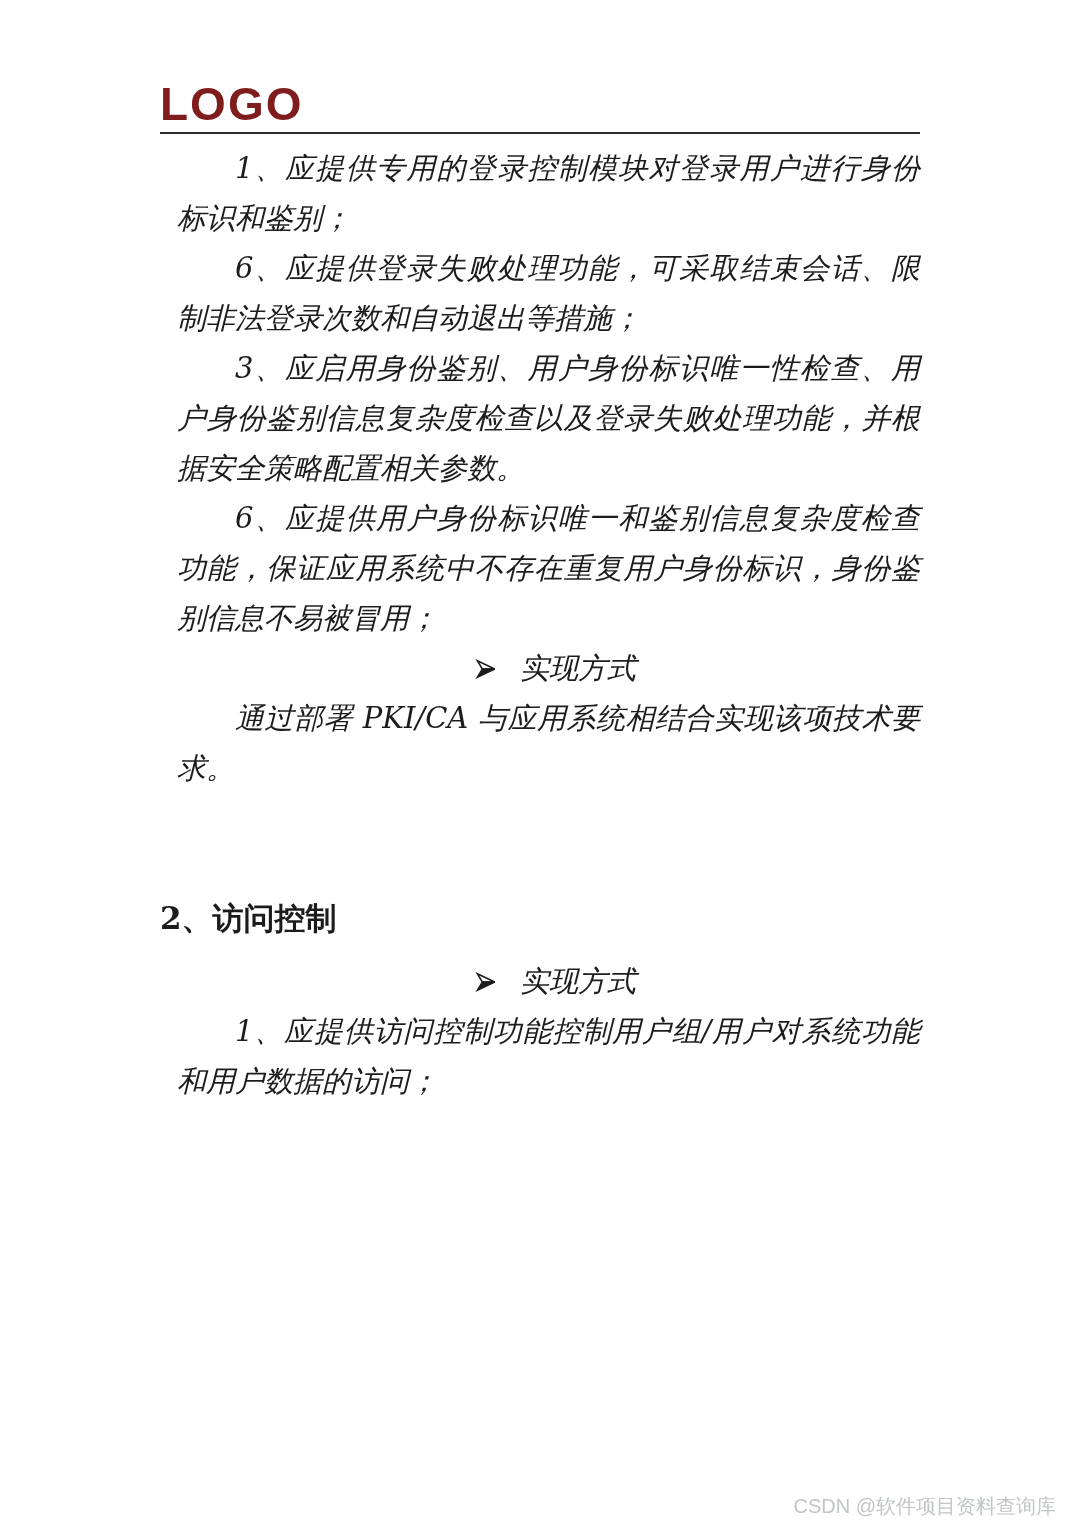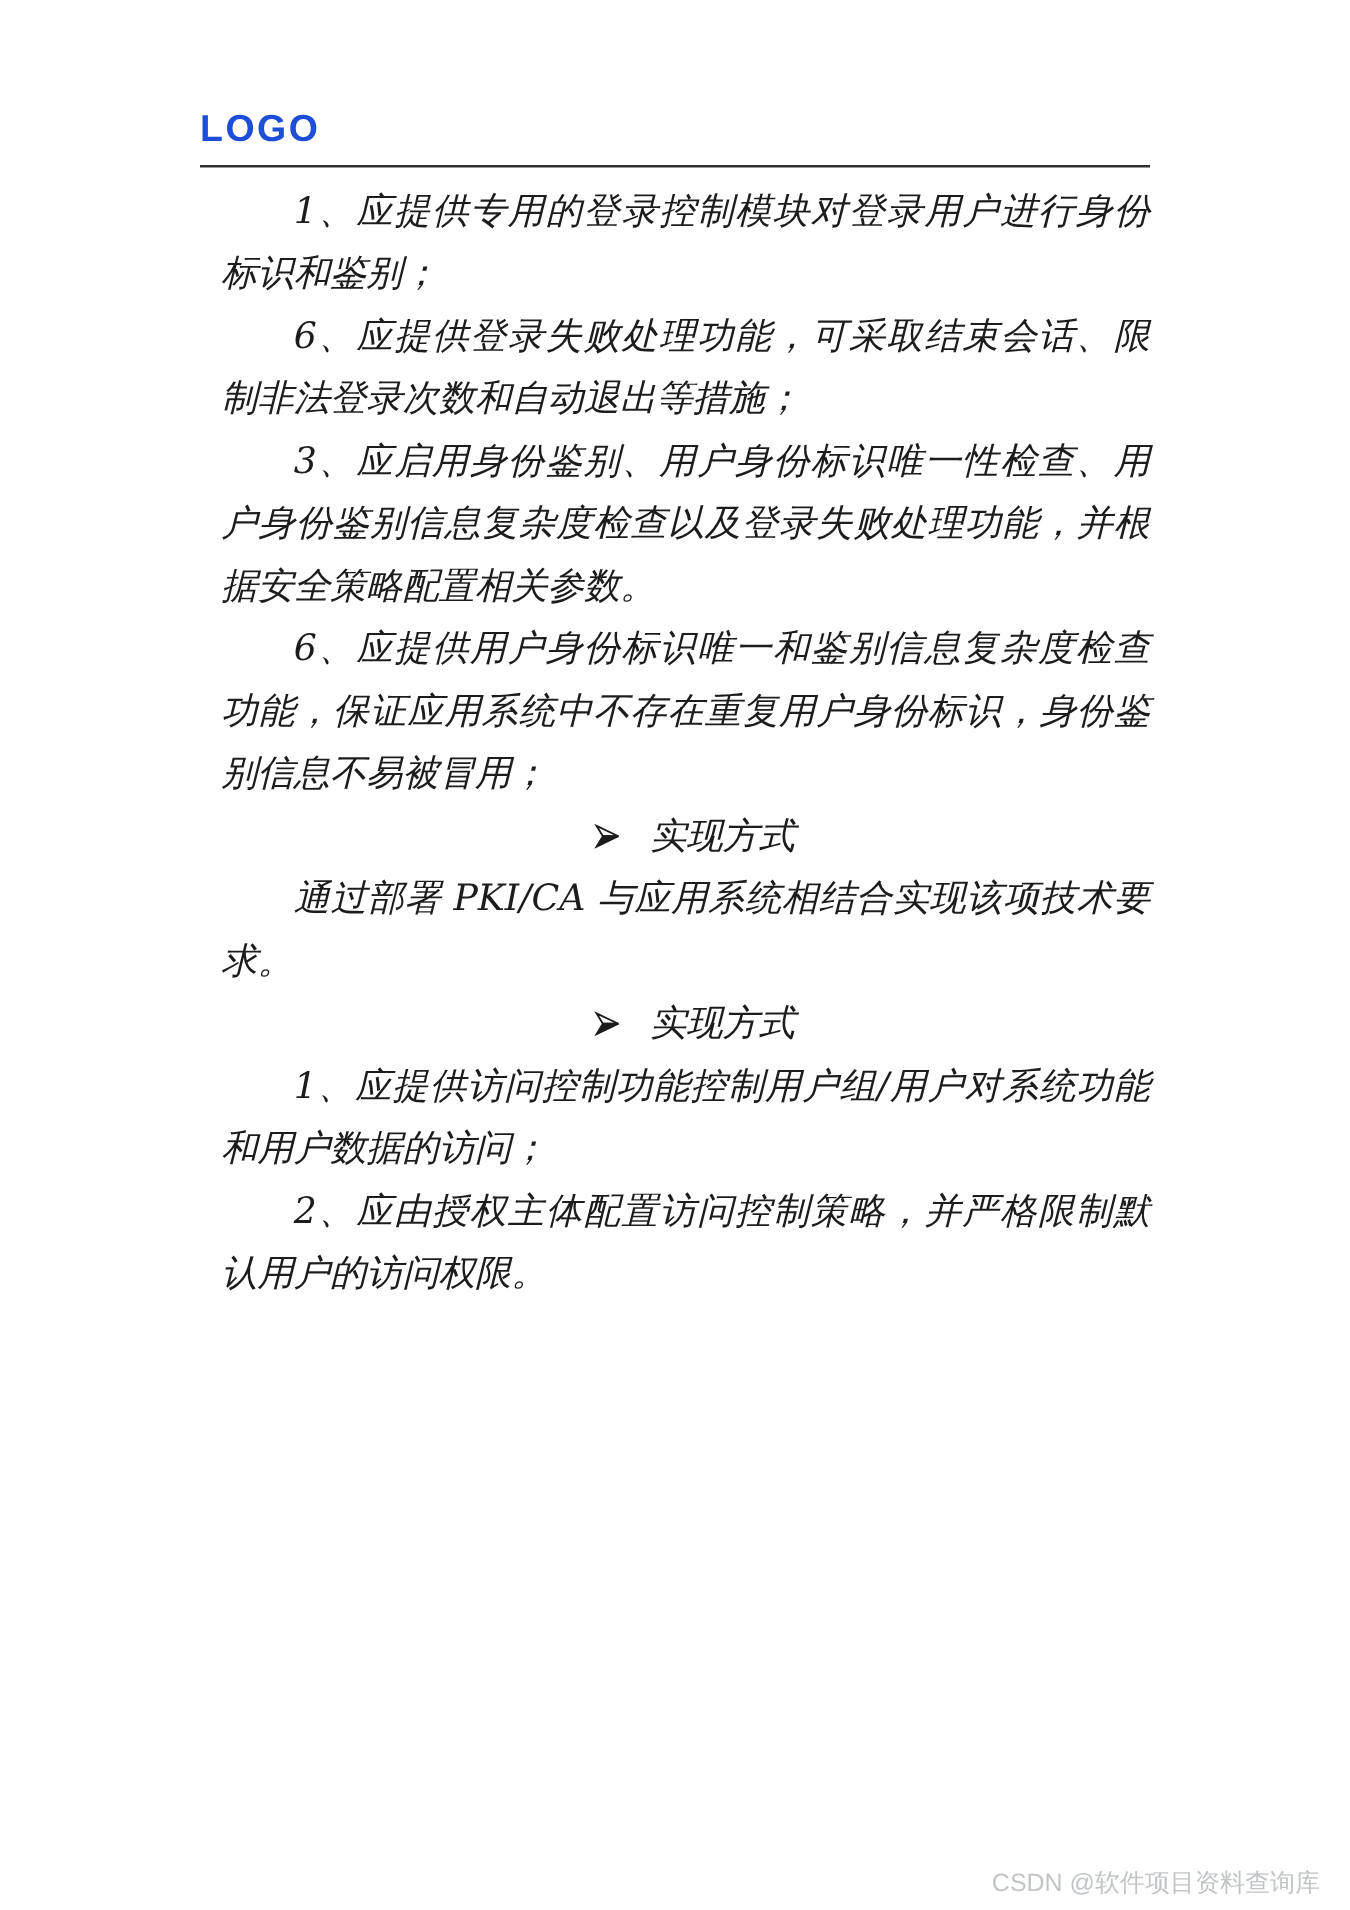--- a/index.html
+++ b/index.html
@@ -12,24 +12,24 @@
     font-family: "DejaVu Serif", "Liberation Serif", serif;
     color: #1c1c1c;
   }
   .page { position: absolute; inset: 0; }
 
   
   .page-header { padding: 86px 160px 0 160px; }
   .logo {
     font-family: "Liberation Sans", "DejaVu Sans", sans-serif;
     font-weight: 800;
-    font-size: 30px;
+    font-size: 46px;
     line-height: 36px;
     letter-spacing: 2px;
-    color: #1d4ed8;
+    color: #7f1d1d;
   }
   .header-rule {
     margin-top: 10px;
     border: none;
     border-top: 2px solid #2e2e2e;
     height: 0;
   }
 
   
   .doc-body {
@@ -101,30 +101,30 @@
       <span class="bullet-icon">
         <svg viewBox="0 0 24 24" xmlns="http://www.w3.org/2000/svg">
           <path d="M2.5 3 L21.5 12 L8 12 Z" fill="#ffffff" stroke="#1c1c1c" stroke-width="1.6" stroke-linejoin="miter"></path>
           <path d="M2.5 21 L21.5 12 L8 12 Z" fill="#1c1c1c" stroke="#1c1c1c" stroke-width="1.6" stroke-linejoin="miter"></path>
         </svg>
       </span><span>实现方式</span>
     </div>
 
     <p class="para">通过部署 PKI/CA 与应用系统相结合实现该项技术要求。</p>
 
+    <h2 class="section-heading">2、访问控制</h2>
 
     <div class="bullet-row">
       <span class="bullet-icon">
         <svg viewBox="0 0 24 24" xmlns="http://www.w3.org/2000/svg">
           <path d="M2.5 3 L21.5 12 L8 12 Z" fill="#ffffff" stroke="#1c1c1c" stroke-width="1.6" stroke-linejoin="miter"></path>
           <path d="M2.5 21 L21.5 12 L8 12 Z" fill="#1c1c1c" stroke="#1c1c1c" stroke-width="1.6" stroke-linejoin="miter"></path>
         </svg>
       </span><span>实现方式</span>
     </div>
 
     <p class="para">1、应提供访问控制功能控制用户组/用户对系统功能和用户数据的访问；</p>
-    <p class="para">2、应由授权主体配置访问控制策略，并严格限制默认用户的访问权限。</p>
 
   </main>
 
   <div class="watermark">CSDN @软件项目资料查询库</div>
 
 </div>
 
 </body></html>

